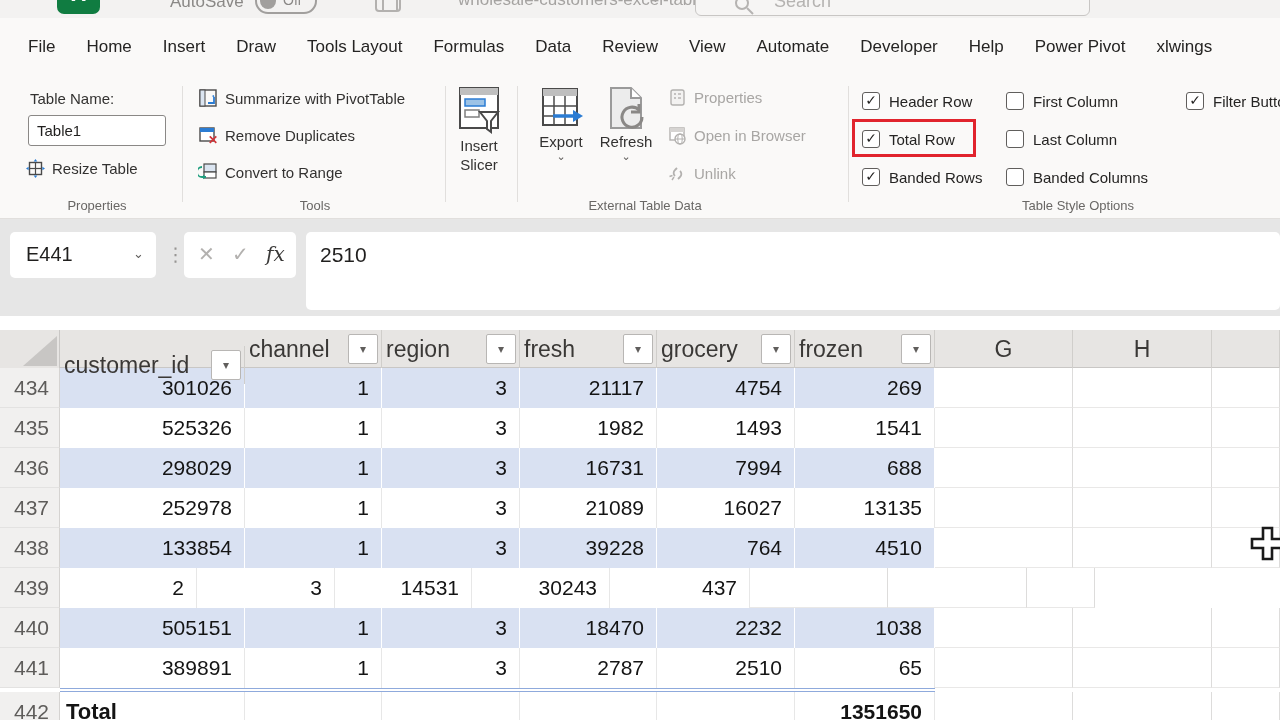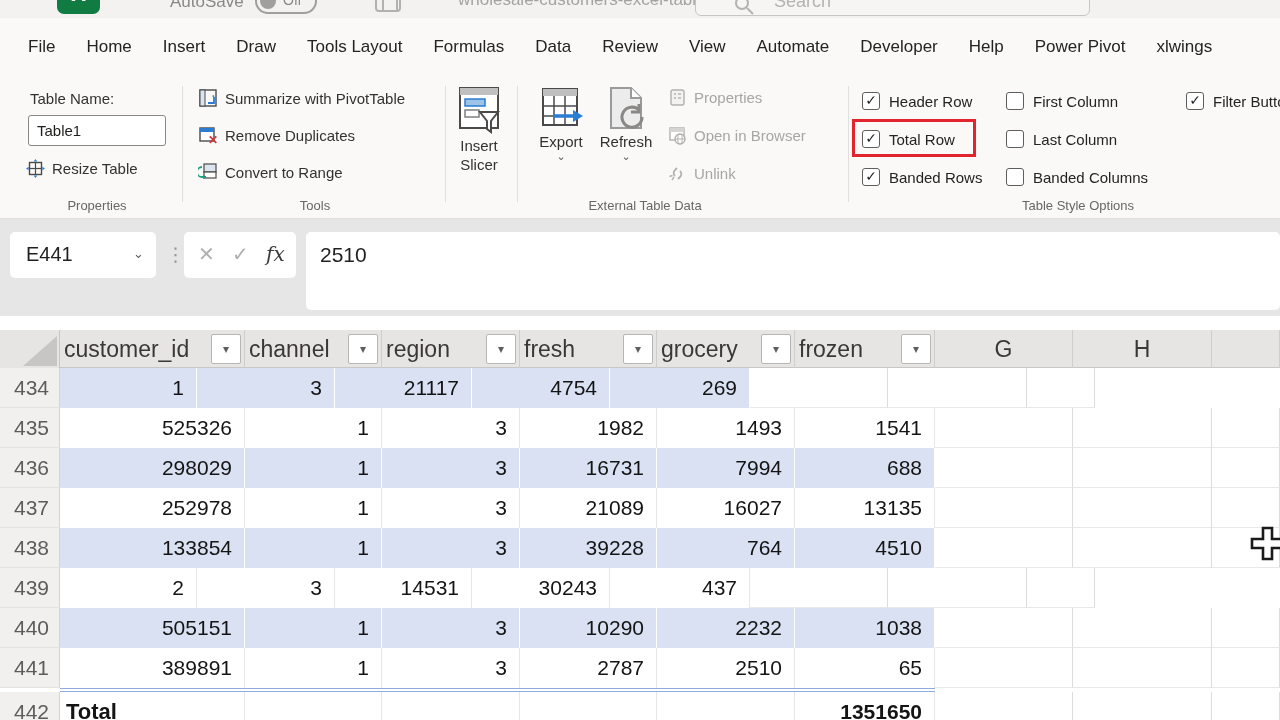--- a/index.html
+++ b/index.html
@@ -298,21 +298,21 @@
     <span class="val">2510</span>
   </div>
 </div>
 <div id="fgap"></div>
 
 <div id="grid">
   <div id="colstrip">
     <div class="hcell gutter" style="width:60px">
       <div class="tri-selectall"></div>
     </div>
-  <div class="hcell" style="width: 185px;">
+  <div class="hcell" style="width: 185px; margin-top: 16px;">
         <span class="htxt">customer_id</span>
         <span class="filterbtn">▾</span>
       </div>
       <div class="hcell" style="width: 137px;">
         <span class="htxt">channel</span>
         <span class="filterbtn">▾</span>
       </div>
       <div class="hcell" style="width: 138px;">
         <span class="htxt">region</span>
         <span class="filterbtn">▾</span>
@@ -329,20 +329,21 @@
         <span class="htxt">frozen</span>
         <span class="filterbtn">▾</span>
       </div>
       <div class="hcell letter" style="width: 138px;">G</div>
       <div class="hcell letter" style="width: 139px;">H</div>
       <div class="hcell letter" style="width: 68px;"></div>
     </div>
   <div id="rows">
       <div class="grow">
         <div class="gut">434</div>
+        <div class="dcell band" style="width: 185px;">301026</div>
         <div class="dcell band" style="width: 137px;">1</div>
         <div class="dcell band" style="width: 138px;">3</div>
         <div class="dcell band" style="width: 137px;">21117</div>
         <div class="dcell band" style="width: 138px;">4754</div>
         <div class="dcell band" style="width: 140px;">269</div>
         <div class="dcell ghost" style="width: 138px;"></div>
         <div class="dcell ghost" style="width: 139px;"></div>
         <div class="dcell ghost" style="width: 68px;"></div>
       </div>
       <div class="grow">
@@ -402,21 +403,21 @@
         <div class="dcell plain" style="width: 140px;">437</div>
         <div class="dcell ghost" style="width: 138px;"></div>
         <div class="dcell ghost" style="width: 139px;"></div>
         <div class="dcell ghost" style="width: 68px;"></div>
       </div>
       <div class="grow">
         <div class="gut">440</div>
         <div class="dcell band" style="width: 185px;">505151</div>
         <div class="dcell band" style="width: 137px;">1</div>
         <div class="dcell band" style="width: 138px;">3</div>
-        <div class="dcell band" style="width: 137px;">10290</div>
+        <div class="dcell band" style="width: 137px;">18470</div>
         <div class="dcell band" style="width: 138px;">2232</div>
         <div class="dcell band" style="width: 140px;">1038</div>
         <div class="dcell ghost" style="width: 138px;"></div>
         <div class="dcell ghost" style="width: 139px;"></div>
         <div class="dcell ghost" style="width: 68px;"></div>
       </div>
       <div class="grow">
         <div class="gut">441</div>
         <div class="dcell plain" style="width: 185px;">389891</div>
         <div class="dcell plain" style="width: 137px;">1</div>

